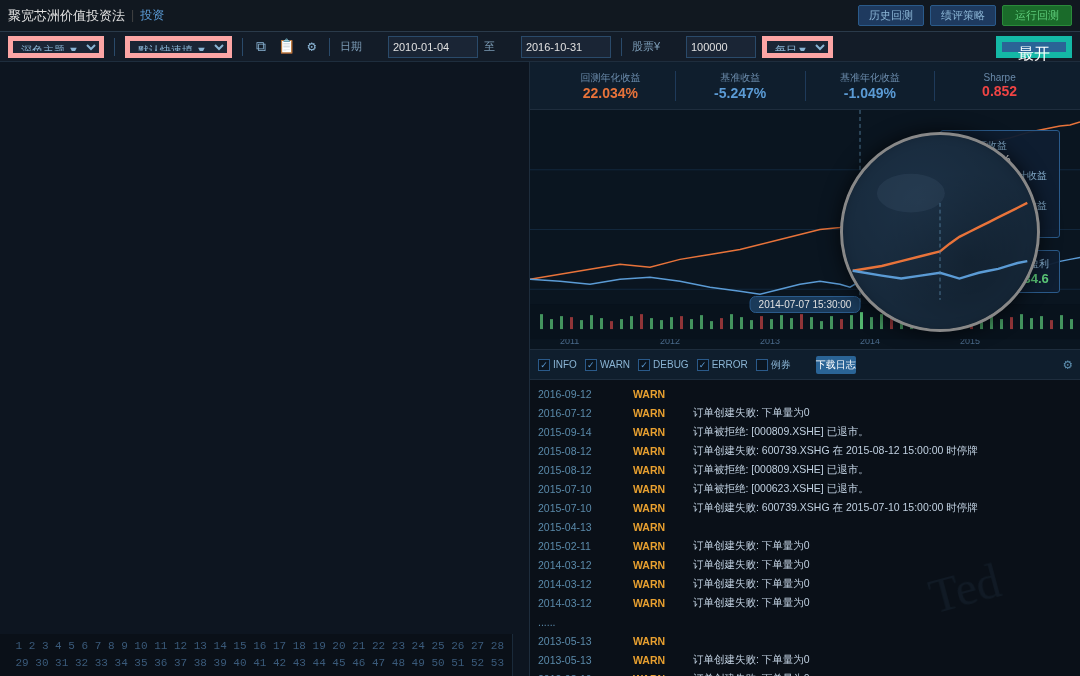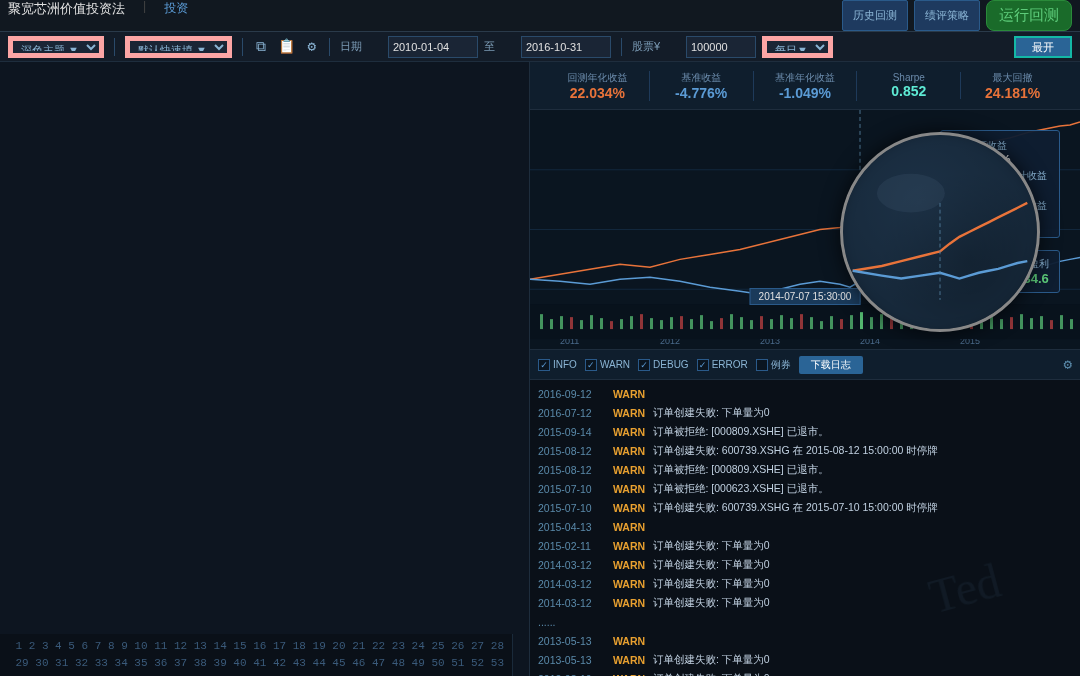--- a/index.html
+++ b/index.html
@@ -8,25 +8,26 @@
       height: 676px;
       background: #0d1117;
       font-family: 'Courier New', monospace;
       overflow: hidden;
       color: #ccc;
     }
 
     
     .top-bar {
       display: flex;
+      align-items: center;
       background: #111820;
       height: 32px;
       padding: 0 8px;
       border-bottom: 1px solid #2a3a4a;
-      gap: 16px;
+      gap: 4px;
     }
     .top-bar-title {
       font-size: 13px;
       color: #e0e0e0;
       font-family: sans-serif;
     }
     .top-bar-sep {
       color: #444;
       font-size: 12px;
     }
@@ -48,24 +49,24 @@
       font-size: 11px;
       font-family: sans-serif;
       cursor: pointer;
       border-radius: 2px;
     }
     .btn-run {
       background: #1a6b2a;
       color: #5dcc7a;
       border: 1px solid #2a8a3a;
       padding: 2px 12px;
-      font-size: 15px;
+      font-size: 11px;
       font-family: sans-serif;
       cursor: pointer;
-      border-radius: 8px;
+      border-radius: 2px;
     }
 
     
     .toolbar {
       display: flex;
       align-items: center;
       background: #131c28;
       height: 30px;
       padding: 0 8px;
       border-bottom: 1px solid #1e2d3d;
@@ -99,22 +100,22 @@
     }
     .toolbar-right {
       margin-left: auto;
       display: flex;
       align-items: center;
       gap: 6px;
     }
     .btn-start {
       background: #2a6496;
       color: #fff;
-      border: 2px solid #14b8a6;
-      font-size: 11px;
+      border: 6px solid #14b8a6;
+      font-size: 16px;
       padding: 2px 16px;
       height: 22px;
       cursor: pointer;
       font-family: sans-serif;
     }
 
     
     .main-layout {
       display: flex;
       height: calc(676px - 62px);
@@ -187,21 +188,21 @@
       display: block;
     }
     .stat-value {
       font-size: 14px;
       font-family: sans-serif;
       font-weight: bold;
       display: block;
     }
     .stat-positive { color: #e8733a; }
     .stat-negative { color: #5b9bd5; }
-    .stat-neutral { color: #5eead4; }
+    .stat-neutral { color: #ef4444; }
 
     
     .chart-area {
       height: 240px;
       position: relative;
       background: #0a1520;
       border-bottom: 1px solid #1e2d3d;
       overflow: hidden;
     }
     .chart-svg {
@@ -246,30 +247,30 @@
       padding: 6px 10px;
       font-size: 11px;
       font-family: sans-serif;
     }
     .tooltip2-label { color: #8ab4d4; font-size: 10px; }
     .tooltip2-value { color: #5dcc7a; font-size: 13px; font-weight: bold; }
 
     
     .chart-date-label {
       position: absolute;
-      bottom: 44px;
+      bottom: 36px;
       left: 50%;
       transform: translateX(-50%);
       background: #1a3a5a;
       color: #e0e0e0;
       font-size: 10px;
       font-family: sans-serif;
       padding: 2px 8px;
       border: 1px solid #2a5a8a;
-      border-radius: 0;
+      border-radius: 6px;
     }
 
     
     .log-panel {
       flex: 1;
       display: flex;
       flex-direction: column;
       background: #0a1018;
       overflow: hidden;
     }
@@ -301,40 +302,41 @@
       align-items: center;
       justify-content: center;
       font-size: 9px;
       color: #5b9bd5;
     }
     .btn-download {
       background: #2a6496;
       color: #fff;
       border: none;
       font-size: 10px;
-      padding: 2px 12px;
+      padding: 2px 0;
       cursor: pointer;
       font-family: sans-serif;
       border-radius: 2px;
+      margin-left: 17px;
     }
     .log-gear { margin-left: auto; color: #5a8aaa; cursor: pointer; font-size: 14px; }
 
     .log-content {
       flex: 1;
       overflow: hidden;
       padding: 4px 0;
     }
     .log-row {
       display: flex;
       align-items: center;
       height: 19px;
       padding: 0 8px;
       font-size: 10.5px;
       font-family: sans-serif;
-      gap: 0;
+      gap: 20px;
     }
     .log-date { color: #5a8aaa; min-width: 75px; }
     .log-warn { color: #e8a030; min-width: 40px; font-weight: bold; }
     .log-msg { color: #c0d0e0; }
 
     
     .magnifier {
       position: absolute;
       top: 22px;
       left: 310px;
@@ -528,33 +530,29 @@
 
   <div class="right-panel">
 
     <div class="stats-bar" id="stats-bar">
         <div class="stat-item">
           <span class="stat-label">回测年化收益</span>
           <span class="stat-value stat-positive">22.034%</span>
         </div>
         <div class="stat-item">
           <span class="stat-label">基准收益</span>
-          <span class="stat-value stat-negative">-4.776%</span>
+          <span class="stat-value stat-negative">-5.247%</span>
         </div>
         <div class="stat-item">
           <span class="stat-label">基准年化收益</span>
           <span class="stat-value stat-negative">-1.049%</span>
         </div>
         <div class="stat-item">
           <span class="stat-label">Sharpe</span>
           <span class="stat-value stat-neutral">0.852</span>
-        </div>
-        <div class="stat-item">
-          <span class="stat-label">最大回撤</span>
-          <span class="stat-value stat-positive">24.181%</span>
         </div>
       </div>
 
     <div class="chart-area">
       <svg class="chart-svg" viewBox="0 0 550 240" preserveAspectRatio="none">
 
         <line x1="0" y1="60" x2="550" y2="60" stroke="#1a3a5a" stroke-width="0.5"></line>
         <line x1="0" y1="120" x2="550" y2="120" stroke="#1a3a5a" stroke-width="0.5"></line>
         <line x1="0" y1="180" x2="550" y2="180" stroke="#1a3a5a" stroke-width="0.5"></line>
 

